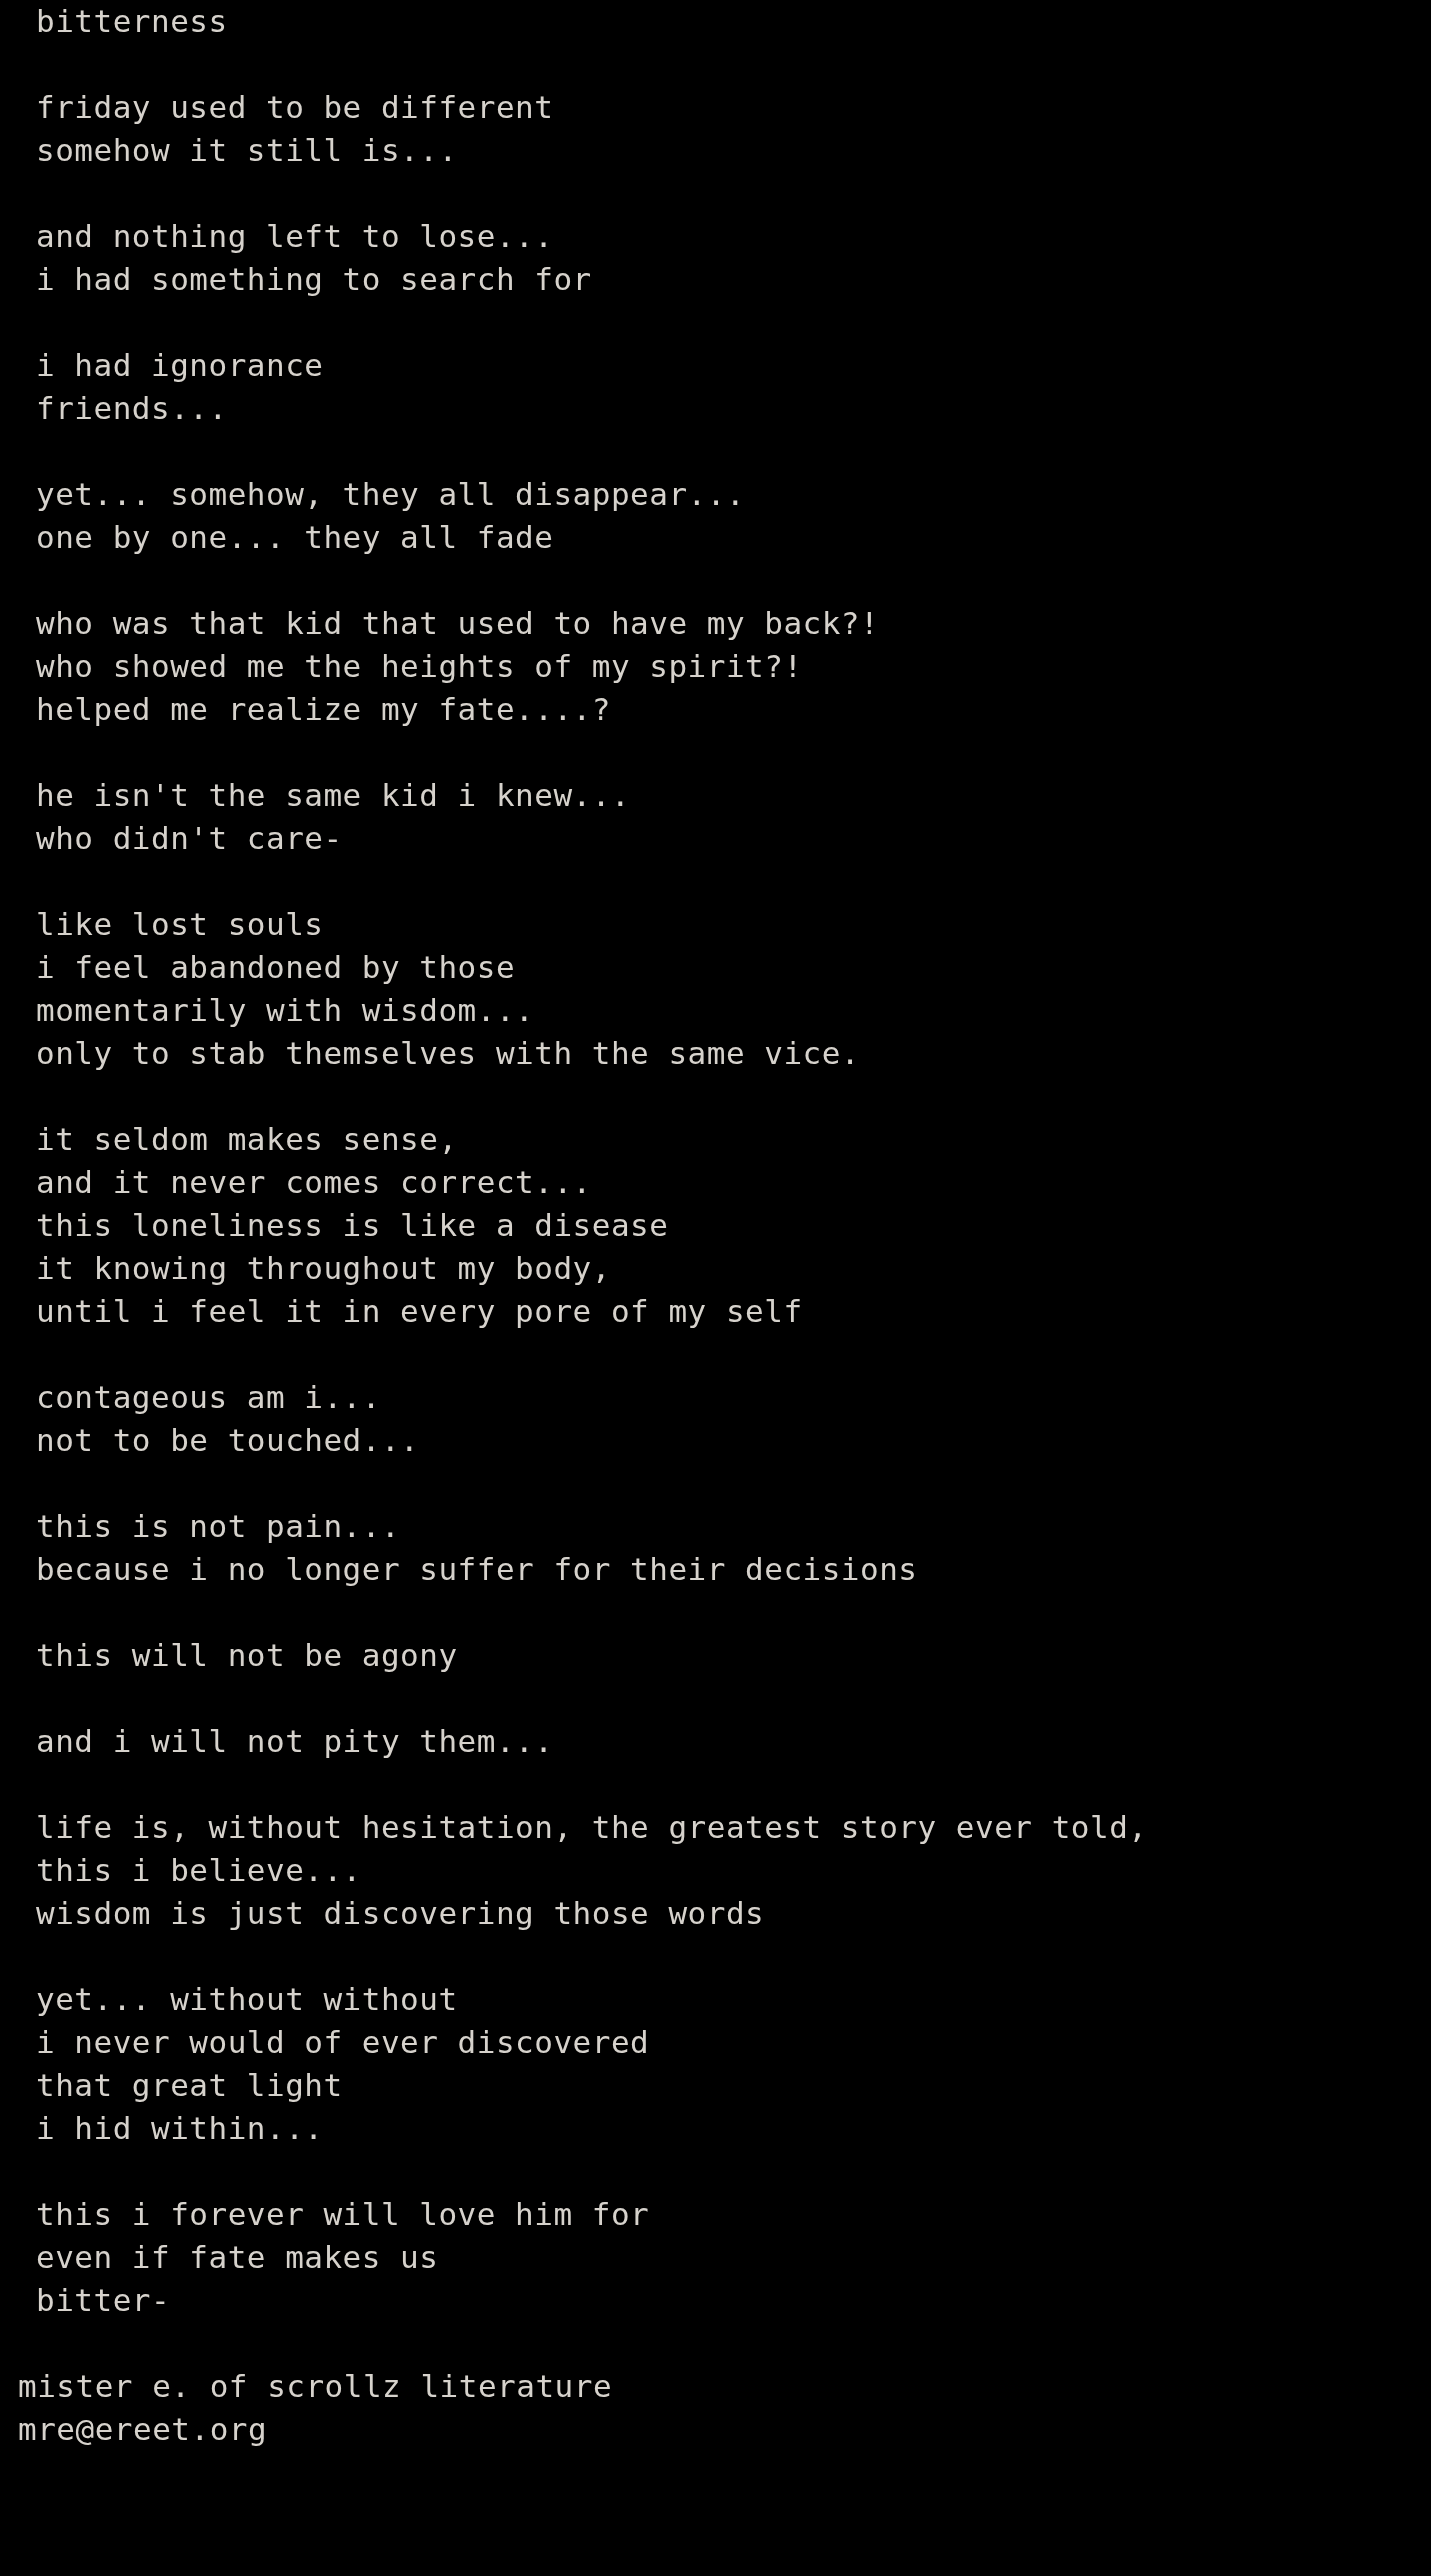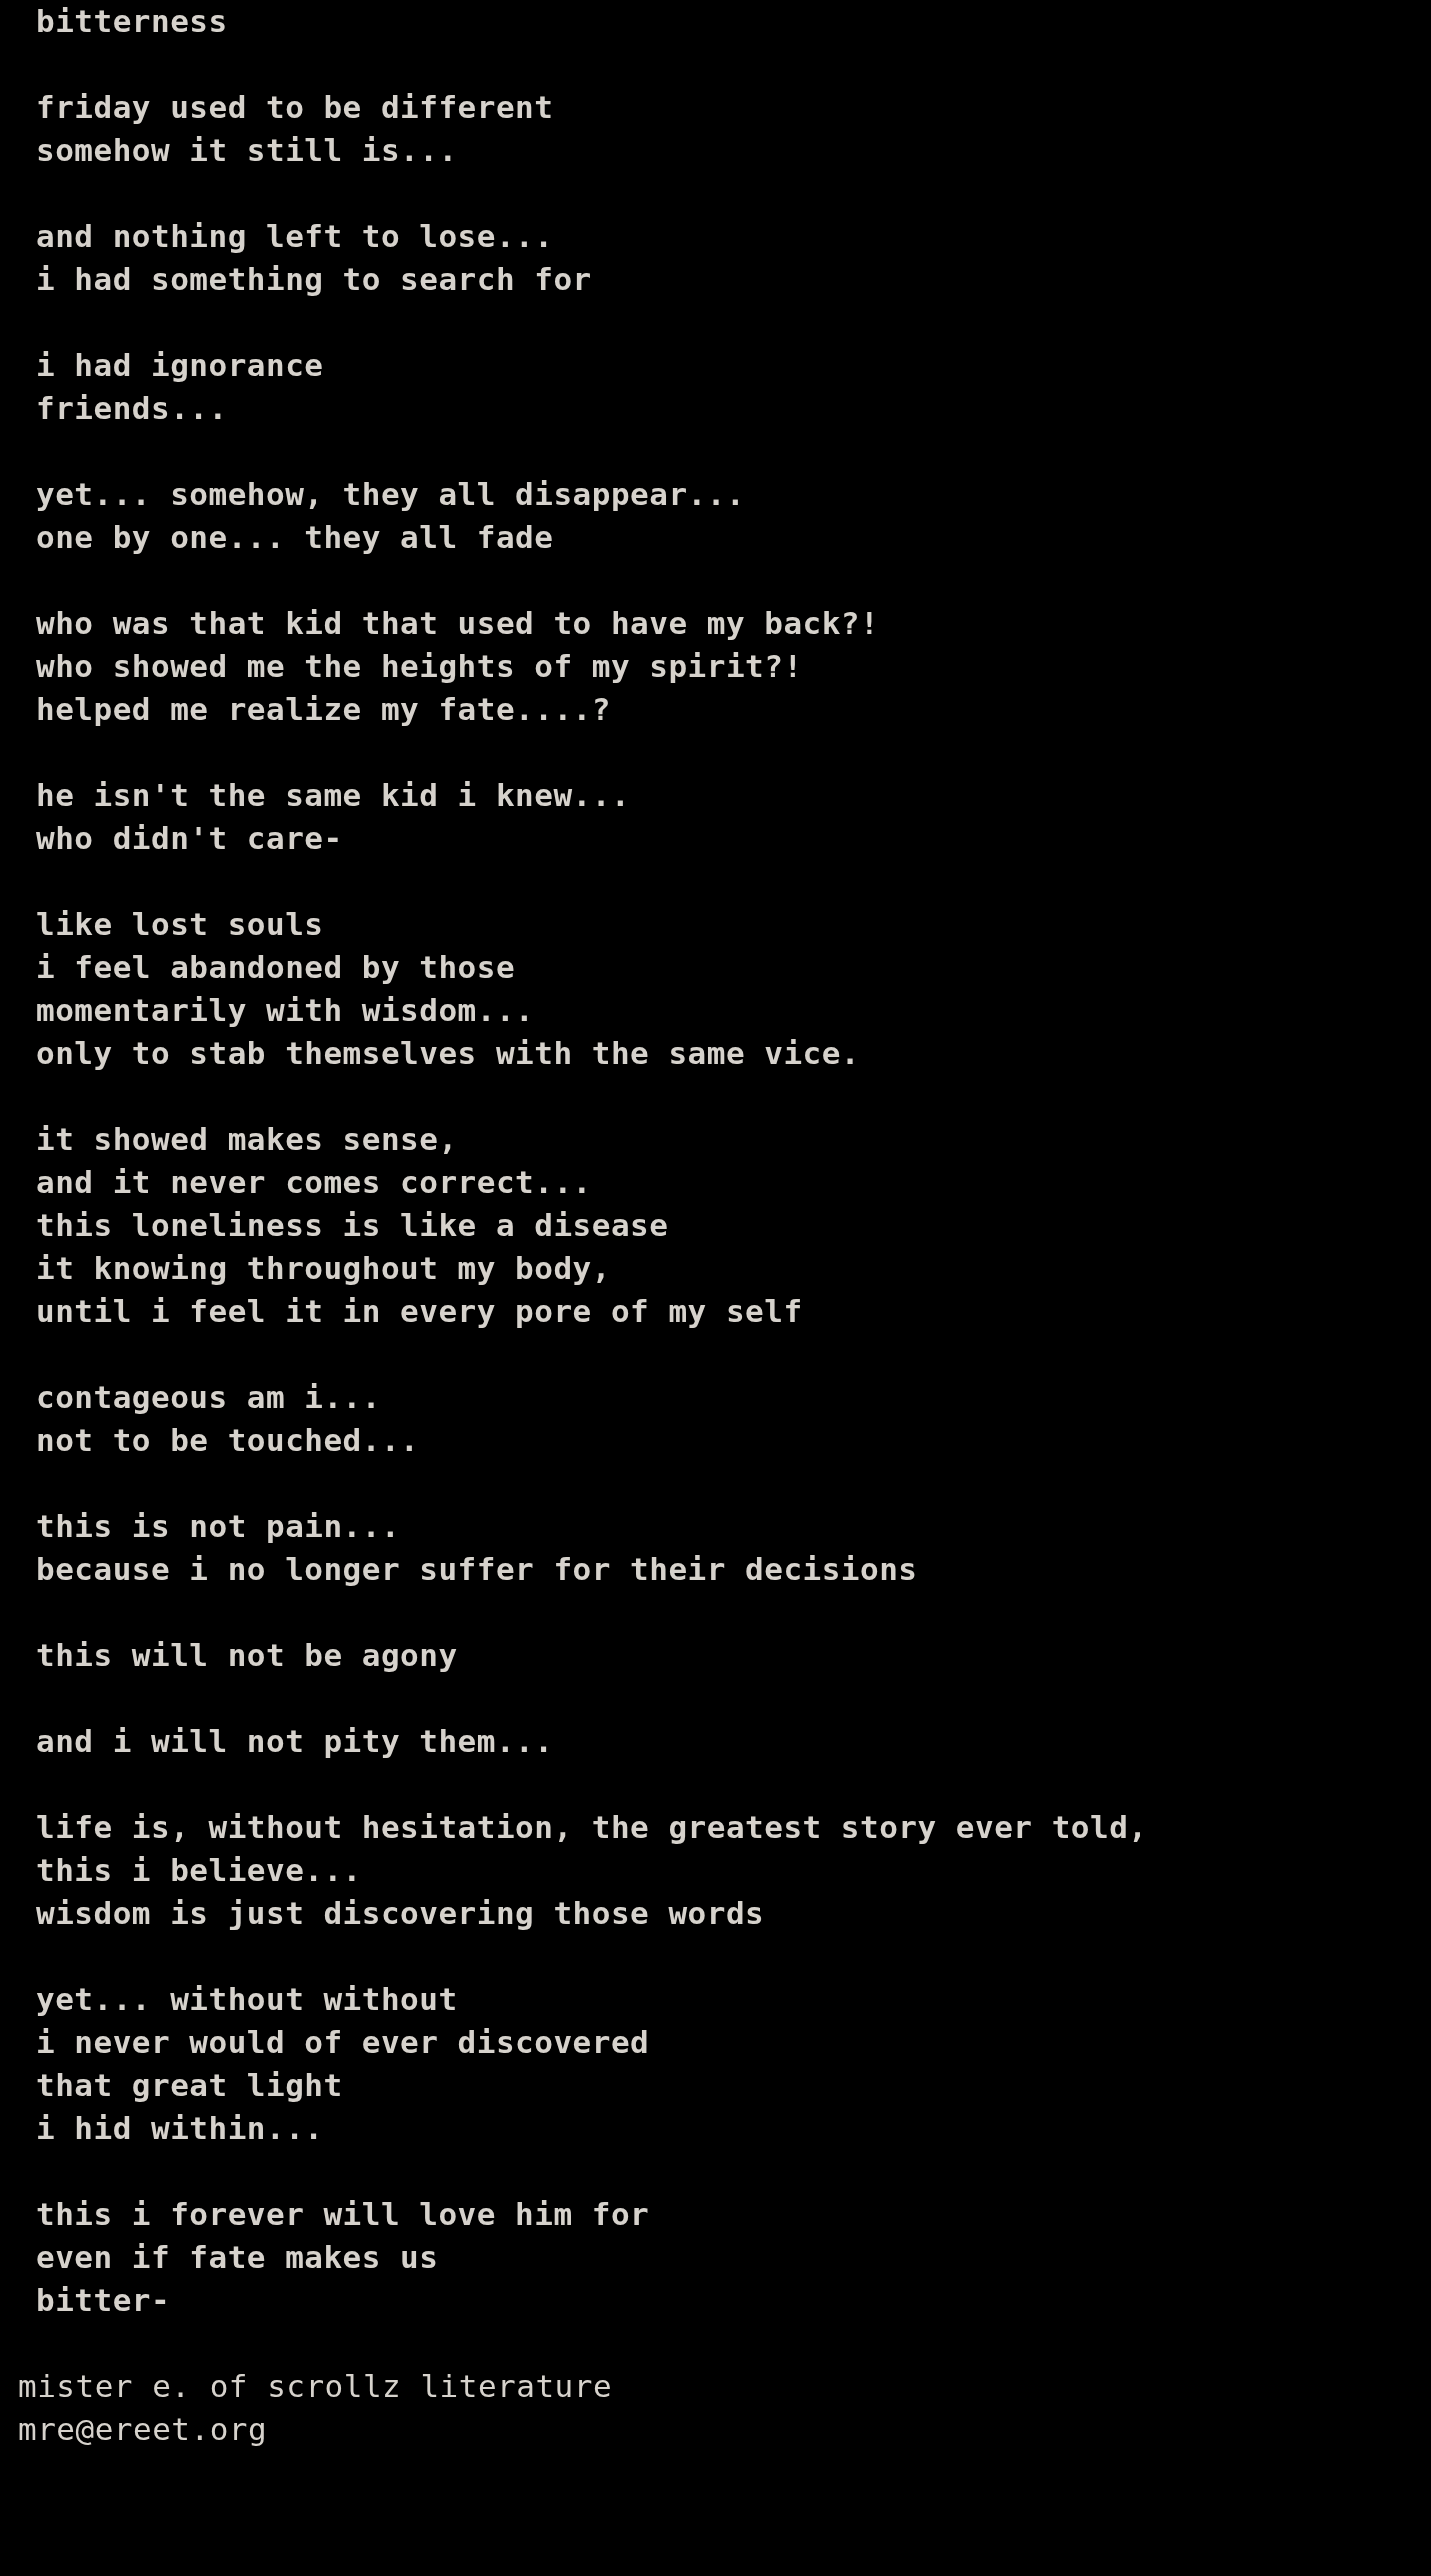--- a/index.html
+++ b/index.html
@@ -21,21 +21,20 @@
     width: 1431px;
     min-height: 2576px;
     background: #000000;
     box-sizing: border-box;
     padding: 0;
     position: relative;
   }
   .poem {
     padding: 0px 1px 0 36px;
     box-sizing: border-box;
-    font-weight: bold;
   }
   .title {
     padding-top: 0px;
     margin-bottom: 43px;
   }
   .stanza {
     margin: 0 0 43px 0;
     padding: 0;
   }
   .line {
@@ -93,21 +92,21 @@
     </div>
 
     <div class="stanza">
       <span class="line">like lost souls</span>
       <span class="line">i feel abandoned by those</span>
       <span class="line">momentarily with wisdom...</span>
       <span class="line">only to stab themselves with the same vice.</span>
     </div>
 
     <div class="stanza">
-      <span class="line">it showed makes sense,</span>
+      <span class="line">it seldom makes sense,</span>
       <span class="line">and it never comes correct...</span>
       <span class="line">this loneliness is like a disease</span>
       <span class="line">it knowing throughout my body,</span>
       <span class="line">until i feel it in every pore of my self</span>
     </div>
 
     <div class="stanza">
       <span class="line">contageous am i...</span>
       <span class="line">not to be touched...</span>
     </div>

